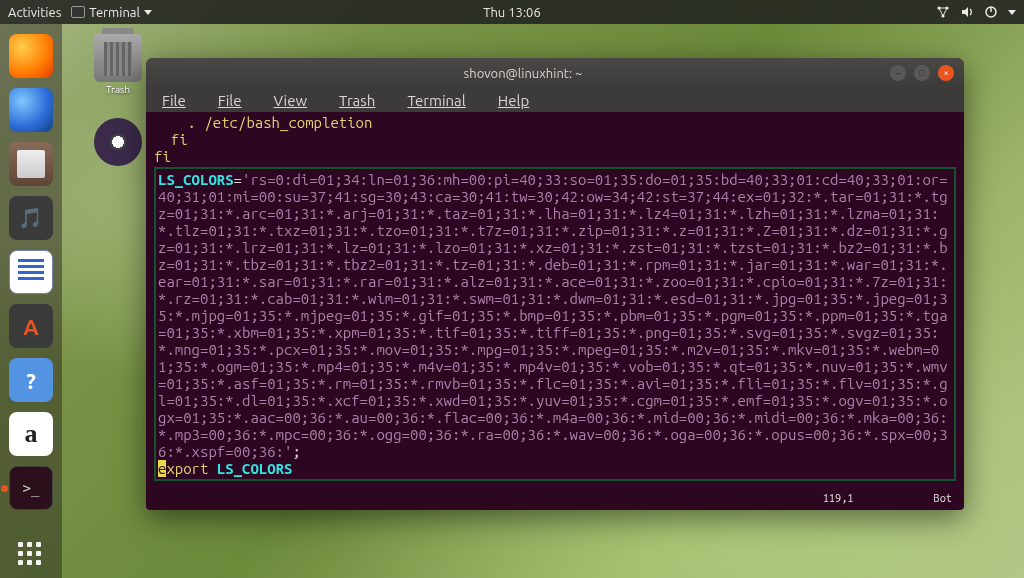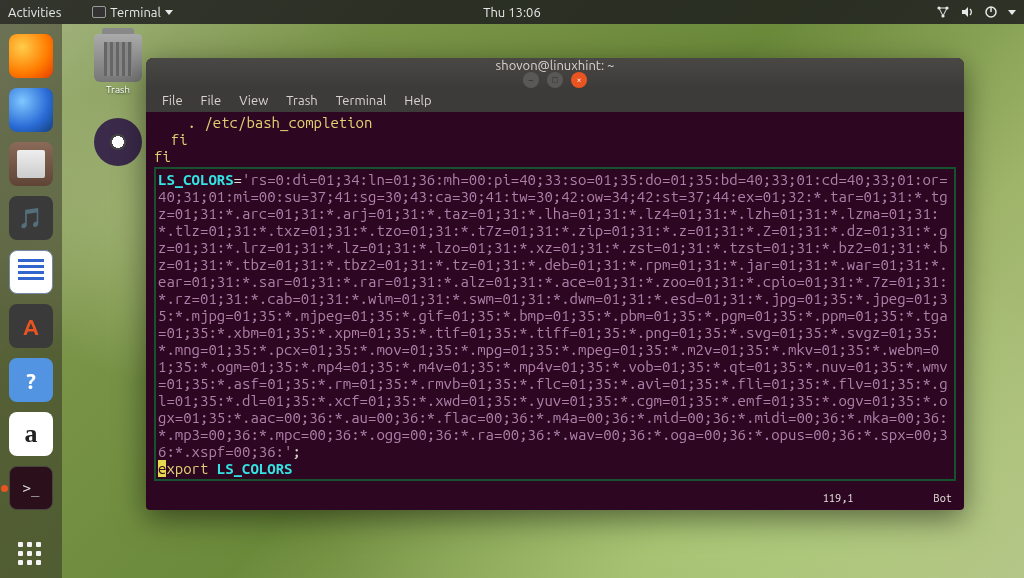--- a/index.html
+++ b/index.html
@@ -7,21 +7,21 @@
     body {
       background: radial-gradient(ellipse at 30% 40%, rgba(255,255,220,0.4) 0%, transparent 35%),
                   radial-gradient(ellipse at 70% 80%, rgba(200,255,150,0.3) 0%, transparent 40%),
                   linear-gradient(135deg,#a8b885 0%,#7a9448 25%,#6b8a3a 50%,#9fb56a 75%,#b4c487 100%);
       position:relative;
     }
     
     .topbar { position:absolute; top:0; left:0; right:0; height:24px;
       background:rgba(30,30,30,0.85); color:#e8e8e8; font-size:13px;
       display:flex; align-items:center; padding:0 8px; }
-    .topbar .left { display:flex; gap:31px; }
+    .topbar .left { display:flex; gap:10px; }
     .topbar .center { position:absolute; left:50%; transform:translateX(-50%); }
     .topbar .right { margin-left:auto; display:flex; gap:10px; align-items:center; }
     .topbar .term-ind { display:flex; align-items:center; gap:4px; }
     .term-ind-icon { width:14px; height:12px; background:#333; border:1px solid #999; border-radius:2px; }
     .tri { display:inline-block; width:0; height:0; border-left:4px solid transparent; border-right:4px solid transparent; border-top:5px solid #e8e8e8; vertical-align:middle; }
     .tray-ico { width:14px; height:14px; display:inline-flex; align-items:center; justify-content:center; }
 
     
     .desk { position:absolute; top:34px; left:78px; width:80px; color:#fff; font-size:10px; text-align:center; text-shadow:0 1px 2px rgba(0,0,0,.6); }
     .desk .ic { width:48px; height:48px; margin:0 auto 2px; }
@@ -53,26 +53,26 @@
     .term::after{content:">_";color:#ddd;font-size:14px;font-family:monospace;}
     .dot-red{position:absolute;width:7px;height:7px;border-radius:50%;background:#e95420;}
     .show-apps { position:absolute; bottom:10px; left:18px; width:26px; height:26px;
       display:grid; grid-template-columns:repeat(3,5px); grid-template-rows:repeat(3,5px); gap:4px; }
     .show-apps span{background:#f4f4f4;border-radius:1px;}
 
     
     .win { position:absolute; top:58px; left:146px; width:818px;
       background:#2d0721; border-radius:7px 7px 4px 4px; box-shadow:0 8px 30px rgba(0,0,0,.5); }
     .titlebar { height:30px; background:linear-gradient(#4a4845,#3d3b39);
-      border-radius:7px 7px 0 0; display:flex; align-items:center; padding:0 10px; color:#d9d4cf; font-size:13px;flex-direction:column; }
+      border-radius:7px 7px 0 0; display:flex; align-items:center; padding:0 10px; color:#d9d4cf; font-size:13px; }
     .titlebar .ttl { flex:1; text-align:center; }
     .win-btns { display:flex; gap:8px; }
     .wb { width:16px; height:16px; border-radius:50%; background:#5a5856; display:flex; align-items:center; justify-content:center; font-size:9px; color:#2a2a28; }
     .wb.close { background:#e95420; color:#fff; }
-    .menubar { height:24px; background:#3d3b39; display:flex; gap:2px; padding:0 8px; color:#d9d4cf; font-size:13px; align-items:center; }
+    .menubar { height:24px; background:#3d3b39; display:flex; gap:16px; padding:0 8px; color:#d9d4cf; font-size:15px; align-items:center;text-decoration:underline; }
     .menubar span{padding:2px 8px;}
     .content { padding:2px 8px 6px; font-family:"Ubuntu Mono","DejaVu Sans Mono",monospace; font-size:15px; line-height:17px; color:#e2d8d2; }
     .content .wrap { white-space:pre-wrap; word-break:break-all; }
     .kw { color:#34e2e2; font-weight:bold; }
     .str { color:#ad7fa8; }
     .esc { color:#e0d074; }
     .hl { border:2px solid #14532d; padding:2px; margin:2px 0; display:block; }
     .status { display:flex; padding:3px 12px 6px; font-family:"Ubuntu Mono",monospace; font-size:11px; color:#e6e1dc; }
     .status .pos { margin-left:auto; margin-right:80px; }
     .cursor-block { background:#e6d84f; color:#2d0721; }

